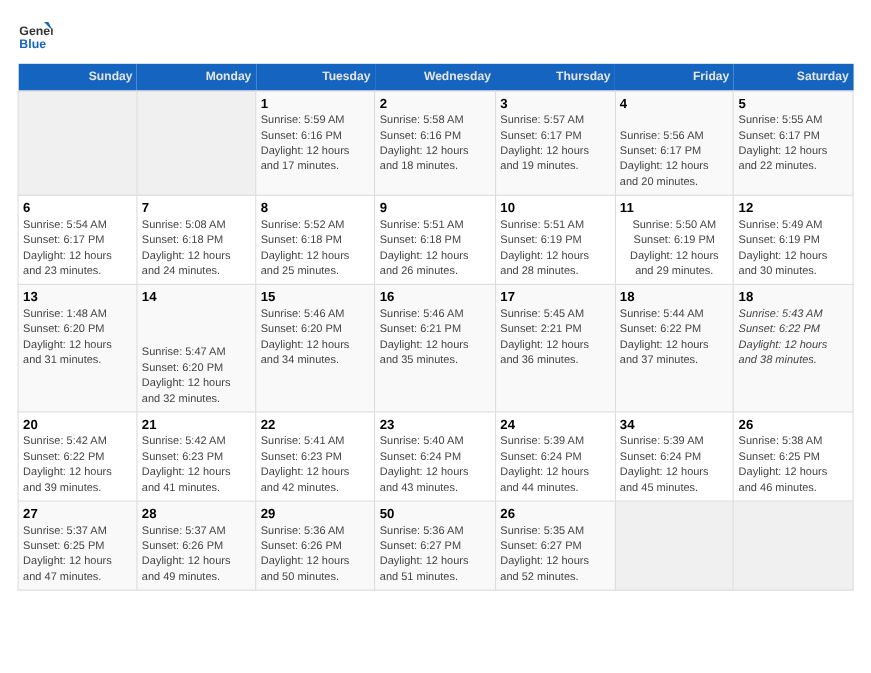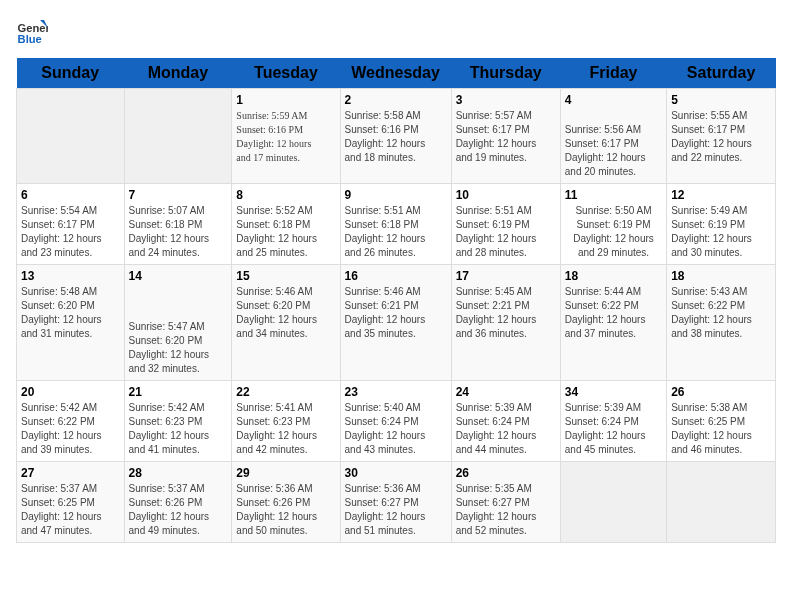--- a/index.html
+++ b/index.html
@@ -37,24 +37,24 @@
       font-size: 15px;
       color: #555;
     }
     table {
       width: 100%;
       border-collapse: collapse;
       font-size: 11px;
     }
     thead tr th {
       background: #1565c0;
-      color: #000000;
+      color: #e5e5e5;
       padding: 6px 4px;
-      text-align: center;
-      font-size: 16px;
+      text-align: right;
+      font-size: 11px;
       font-weight: bold;
     }
     tbody tr td {
       border: 1px solid #ddd;
       vertical-align: top;
       padding: 4px;
       width: 113px;
       height: 80px;
       background: #fff;
     }
@@ -108,21 +108,21 @@
         <th>Friday</th>
         <th>Saturday</th>
       </tr>
   </thead>
   <tbody id="tbody">
       <tr>
         <td class="empty"></td>
         <td class="empty"></td>
         <td>
           <span class="day-num">1</span>
-          <div class="day-detail" style="white-space: pre-line; font-family: Liberation Serif, serif;">Sunrise: 5:59 AM
+          <div class="day-detail" style="white-space: pre-line;">Sunrise: 5:59 AM
 Sunset: 6:16 PM
 Daylight: 12 hours
 and 17 minutes.</div>
         </td>
         <td>
           <span class="day-num">2</span>
           <div class="day-detail" style="white-space: pre-line;">Sunrise: 5:58 AM
 Sunset: 6:16 PM
 Daylight: 12 hours
 and 18 minutes.</div>
@@ -152,21 +152,21 @@
       <tr>
         <td>
           <span class="day-num">6</span>
           <div class="day-detail" style="white-space: pre-line;">Sunrise: 5:54 AM
 Sunset: 6:17 PM
 Daylight: 12 hours
 and 23 minutes.</div>
         </td>
         <td>
           <span class="day-num">7</span>
-          <div class="day-detail" style="white-space: pre-line;">Sunrise: 5:07 AM
+          <div class="day-detail" style="white-space: pre-line;">Sunrise: 5:08 AM
 Sunset: 6:18 PM
 Daylight: 12 hours
 and 24 minutes.</div>
         </td>
         <td>
           <span class="day-num">8</span>
           <div class="day-detail" style="white-space: pre-line;">Sunrise: 5:52 AM
 Sunset: 6:18 PM
 Daylight: 12 hours
 and 25 minutes.</div>
@@ -196,21 +196,21 @@
           <span class="day-num">12</span>
           <div class="day-detail" style="white-space: pre-line;">Sunrise: 5:49 AM
 Sunset: 6:19 PM
 Daylight: 12 hours
 and 30 minutes.</div>
         </td>
       </tr>
       <tr>
         <td>
           <span class="day-num">13</span>
-          <div class="day-detail" style="white-space: pre-line;">Sunrise: 5:48 AM
+          <div class="day-detail" style="white-space: pre-line;">Sunrise: 1:48 AM
 Sunset: 6:20 PM
 Daylight: 12 hours
 and 31 minutes.</div>
         </td>
         <td>
           <span class="day-num">14</span>
           <div class="day-detail" style="white-space: pre-line; margin-top: 37px;">Sunrise: 5:47 AM
 Sunset: 6:20 PM
 Daylight: 12 hours
 and 32 minutes.</div>
@@ -238,21 +238,21 @@
         </td>
         <td>
           <span class="day-num">18</span>
           <div class="day-detail" style="white-space: pre-line;">Sunrise: 5:44 AM
 Sunset: 6:22 PM
 Daylight: 12 hours
 and 37 minutes.</div>
         </td>
         <td>
           <span class="day-num">18</span>
-          <div class="day-detail" style="white-space: pre-line;">Sunrise: 5:43 AM
+          <div class="day-detail" style="white-space: pre-line; font-style: italic;">Sunrise: 5:43 AM
 Sunset: 6:22 PM
 Daylight: 12 hours
 and 38 minutes.</div>
         </td>
       </tr>
       <tr>
         <td>
           <span class="day-num">20</span>
           <div class="day-detail" style="white-space: pre-line;">Sunrise: 5:42 AM
 Sunset: 6:22 PM
@@ -318,21 +318,21 @@
 and 49 minutes.</div>
         </td>
         <td>
           <span class="day-num">29</span>
           <div class="day-detail" style="white-space: pre-line;">Sunrise: 5:36 AM
 Sunset: 6:26 PM
 Daylight: 12 hours
 and 50 minutes.</div>
         </td>
         <td>
-          <span class="day-num">30</span>
+          <span class="day-num">50</span>
           <div class="day-detail" style="white-space: pre-line;">Sunrise: 5:36 AM
 Sunset: 6:27 PM
 Daylight: 12 hours
 and 51 minutes.</div>
         </td>
         <td>
           <span class="day-num">26</span>
           <div class="day-detail" style="white-space: pre-line;">Sunrise: 5:35 AM
 Sunset: 6:27 PM
 Daylight: 12 hours

